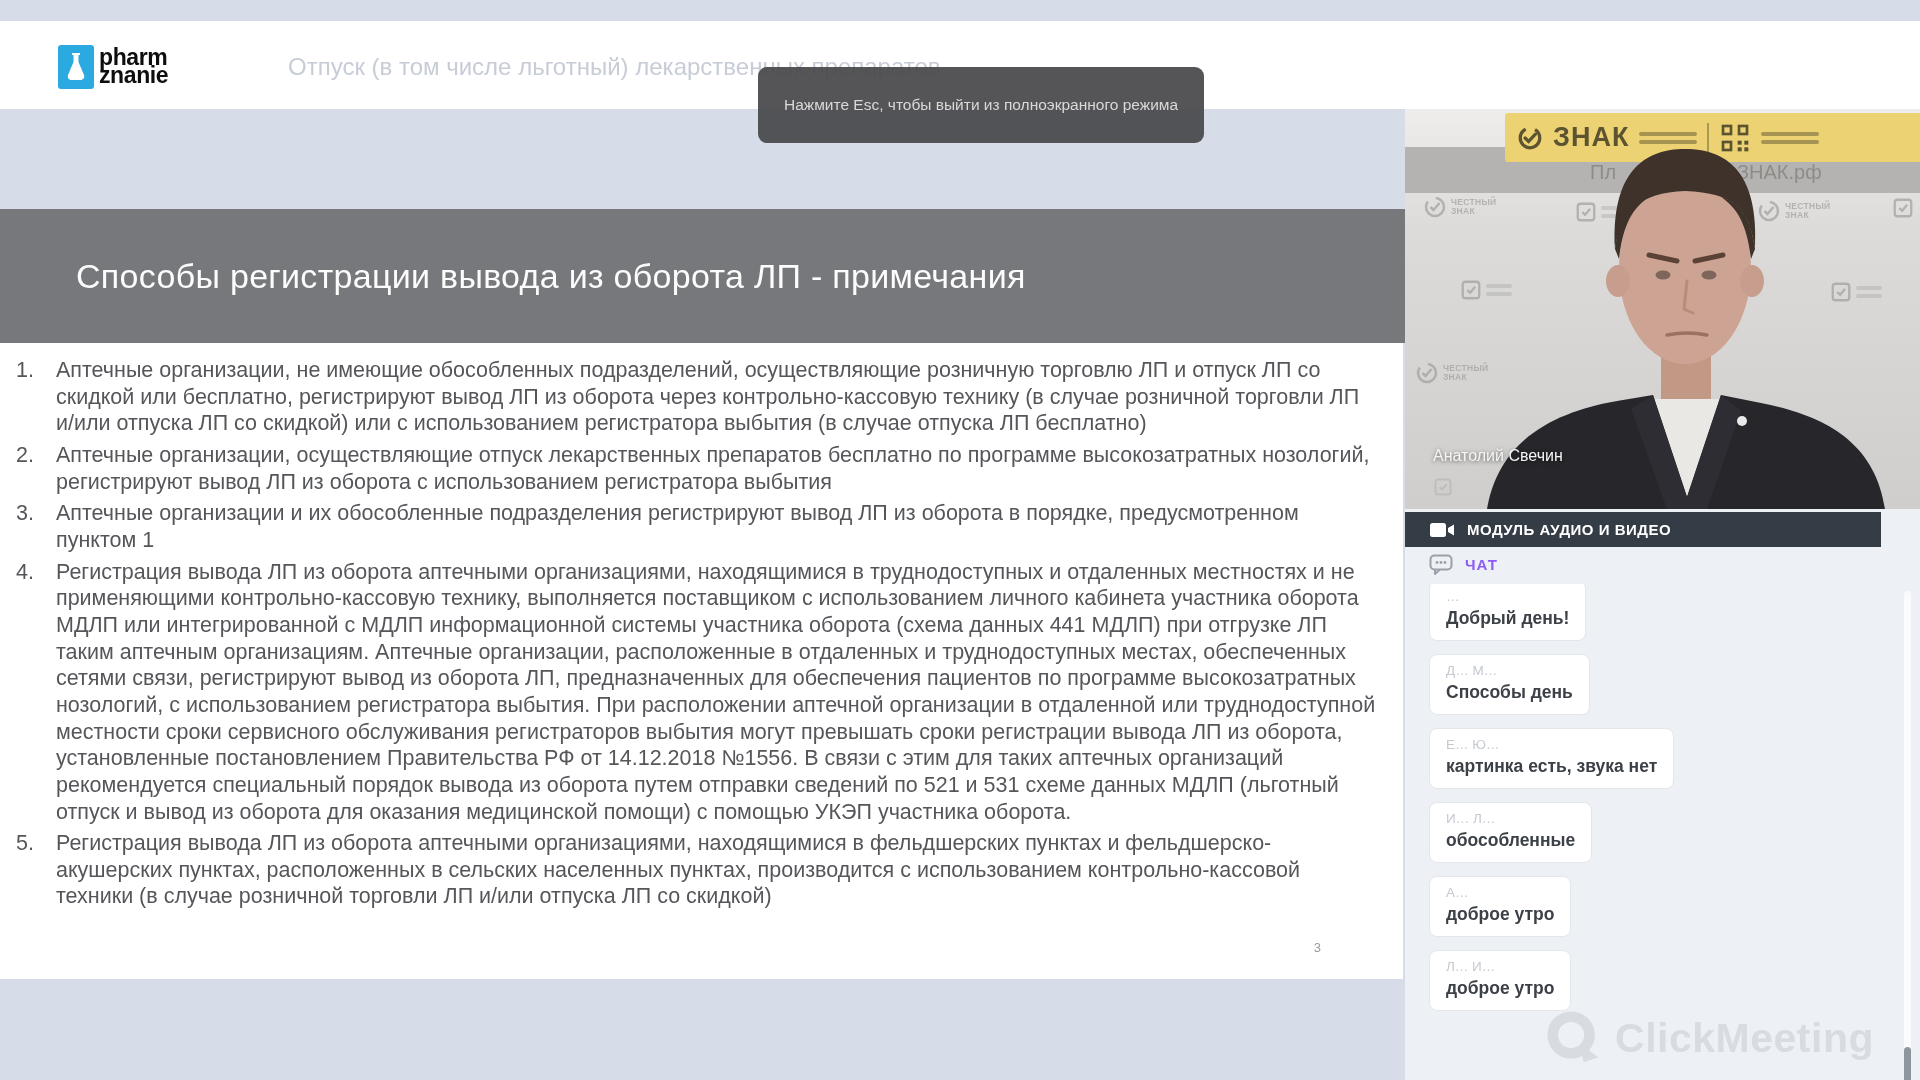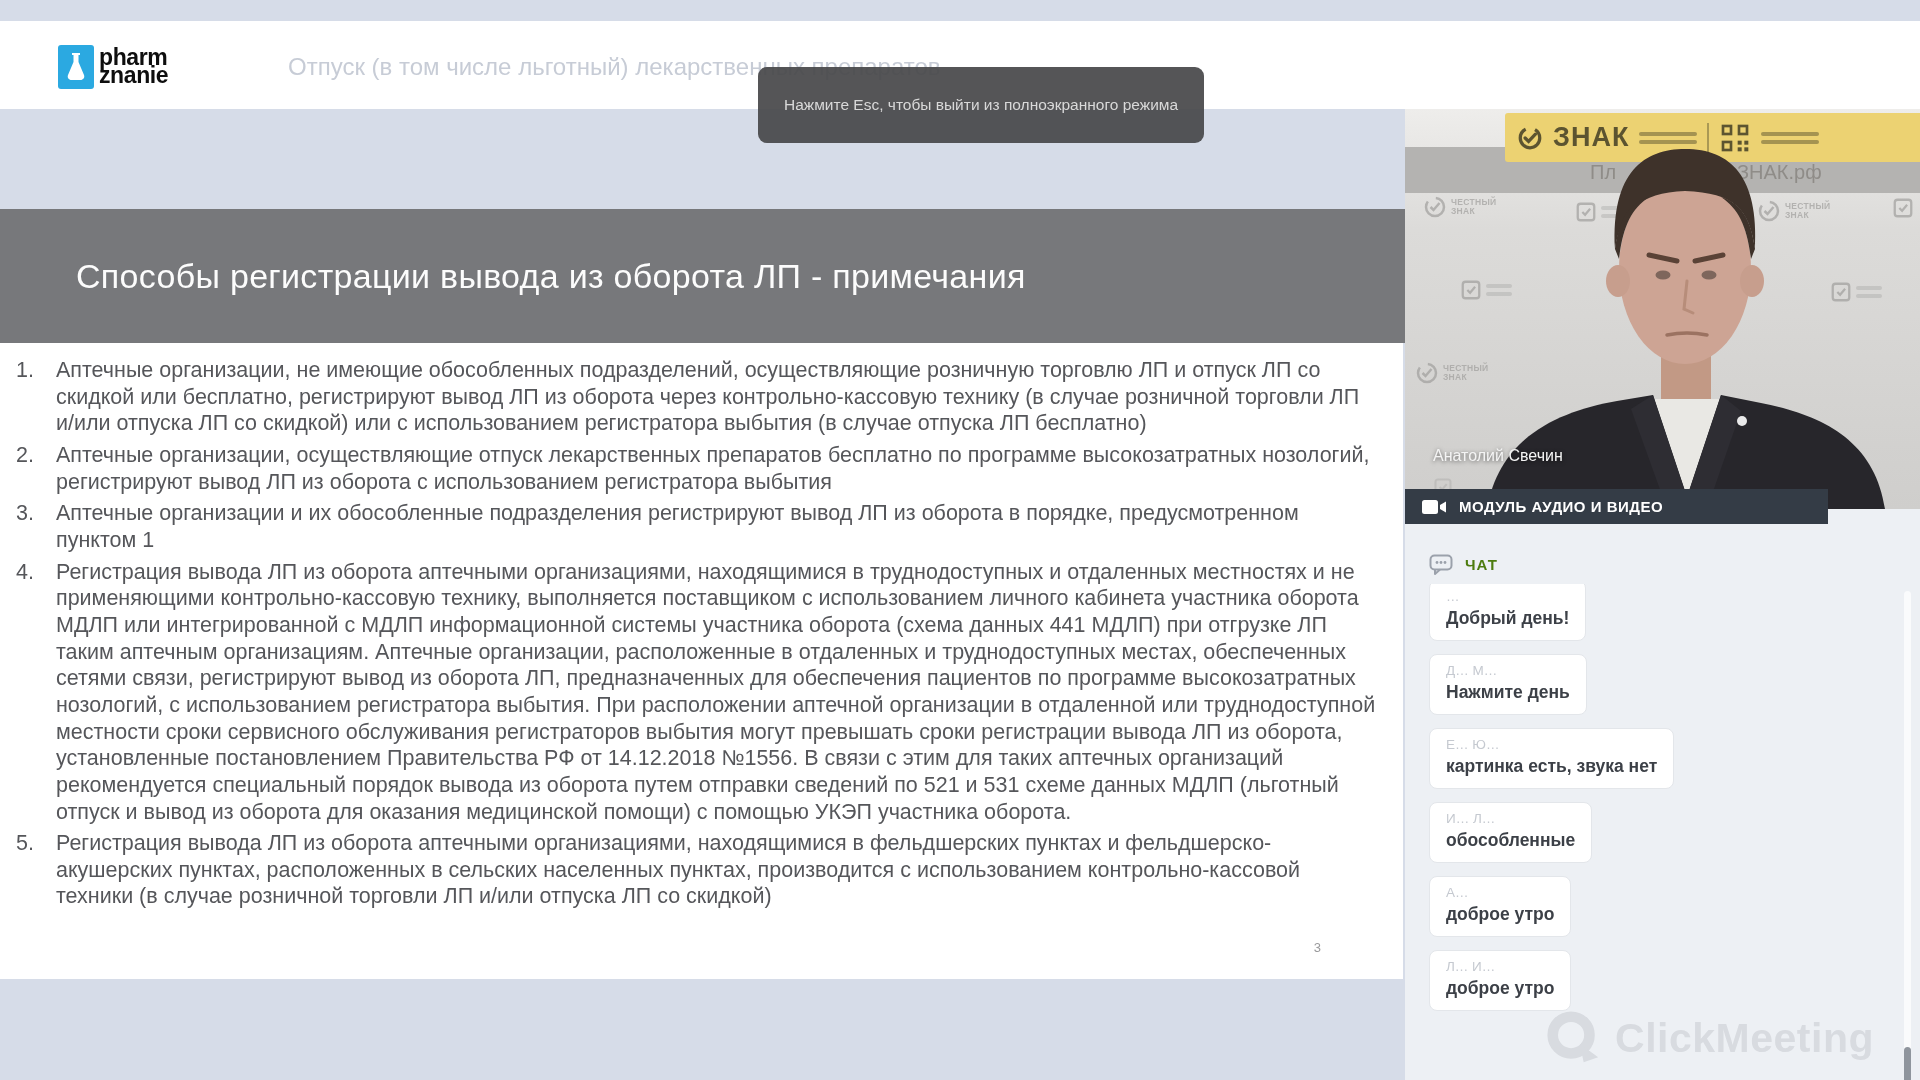--- a/index.html
+++ b/index.html
@@ -49,27 +49,27 @@
   .minibars i{display:block;width:58px;height:4px;background:rgba(92,84,48,0.5);border-radius:2px;}
   .banner .divider{width:2px;height:30px;background:rgba(92,84,48,0.45);}
   .caption-frag{position:absolute;top:52px;font-size:20px;color:#8f8c88;}
   .stamp{position:absolute;display:flex;align-items:center;gap:4px;color:#a09f9d;opacity:0.7;}
   .stamp .st-txt{font-size:8.5px;font-weight:800;line-height:9px;letter-spacing:0.3px;}
   .person{position:absolute;left:0;top:0;}
   .speaker-name{position:absolute;left:28px;top:338px;font-size:16px;color:#f4f4f4;
     text-shadow:0 1px 4px rgba(0,0,0,0.55);text-align:right;}
 
   
-  .module-bar{position:absolute;left:0;top:380px;width:423px;height:35px;background:#343c46;
-    display:flex;align-items:center;gap:12px;padding-left:16px;}
+  .module-bar{position:absolute;left:0;top:403px;width:476px;height:35px;background:#343c46;
+    display:flex;align-items:center;gap:12px;padding-left:24px;}
   .module-label{color:#ffffff;font-size:15px;font-weight:700;letter-spacing:0.5px;}
 
   
   .chat-header{position:absolute;left:0;top:435px;width:515px;height:40px;display:flex;align-items:center;gap:12px;padding-left:24px;}
-  .chat-label{color:#4d7c0f;font-size:15px;font-weight:700;letter-spacing:1px;}
+  .chat-label{color:#8b5cf6;font-size:15px;font-weight:700;letter-spacing:1px;}
   .chat-messages{position:absolute;left:0;top:475px;width:515px;height:517px;overflow:hidden;
     display:flex;flex-direction:column;align-items:flex-start;gap:13px;padding:12px 0 0 24px;}
   .bubble{background:#ffffff;border:1px solid #e3e6ea;border-radius:8px;padding:8px 16px 11px;position:relative;z-index:2;}
   .bubble.clipped{margin-top:-16px;}
   .bubble .sender{font-size:13.5px;color:#c5c9d0;}
   .bubble .msg{font-size:17.5px;font-weight:600;color:#3c4047;margin-top:4px;}
   .watermark{position:absolute;right:46px;bottom:34px;display:flex;align-items:center;gap:12px;z-index:1;opacity:0.9;}
   .watermark-text{font-size:41px;font-weight:700;color:#d6d9de;letter-spacing:0.5px;}
   .chat-scroll-track{position:absolute;right:9px;top:482px;width:7px;height:500px;background:rgba(255,255,255,0.7);border-radius:4px;}
   .chat-scroll-thumb{position:absolute;right:9px;bottom:14px;width:7px;height:40px;background:#8f959d;border-radius:4px;}
@@ -295,21 +295,21 @@
       <span class="chat-label">ЧАТ</span>
     </div>
 
     <div class="chat-messages">
       <div class="bubble clipped">
         <div class="sender">…</div>
         <div class="msg">Добрый день!</div>
       </div>
       <div class="bubble">
         <div class="sender">Д… М…</div>
-        <div class="msg">Нажмите день</div>
+        <div class="msg">Способы день</div>
       </div>
       <div class="bubble">
         <div class="sender">Е… Ю…</div>
         <div class="msg">картинка есть, звука нет</div>
       </div>
       <div class="bubble">
         <div class="sender">И… Л…</div>
         <div class="msg">обособленные</div>
       </div>
       <div class="bubble">

